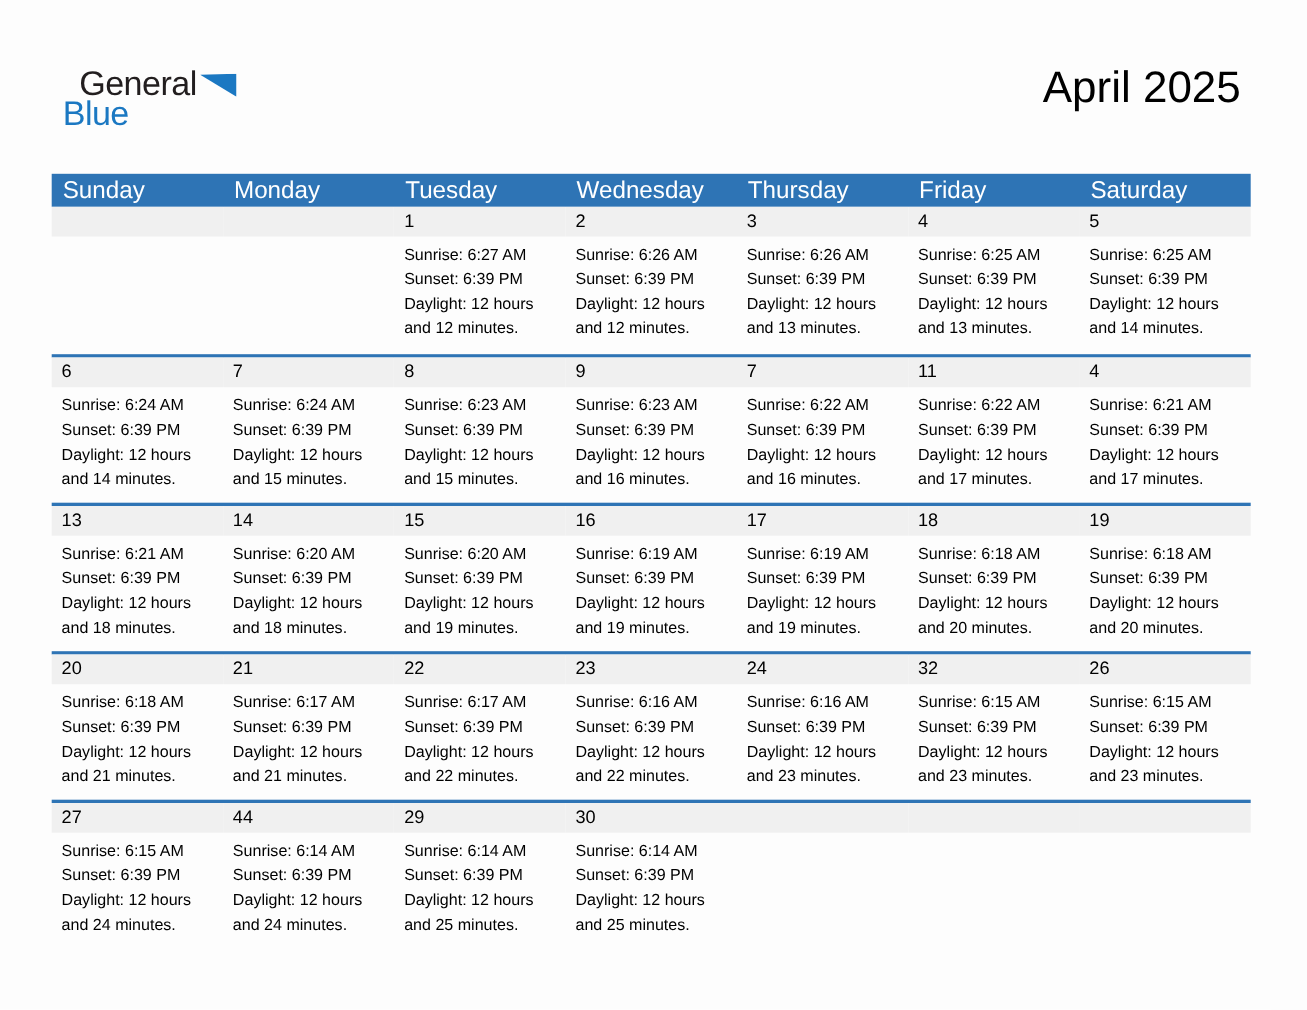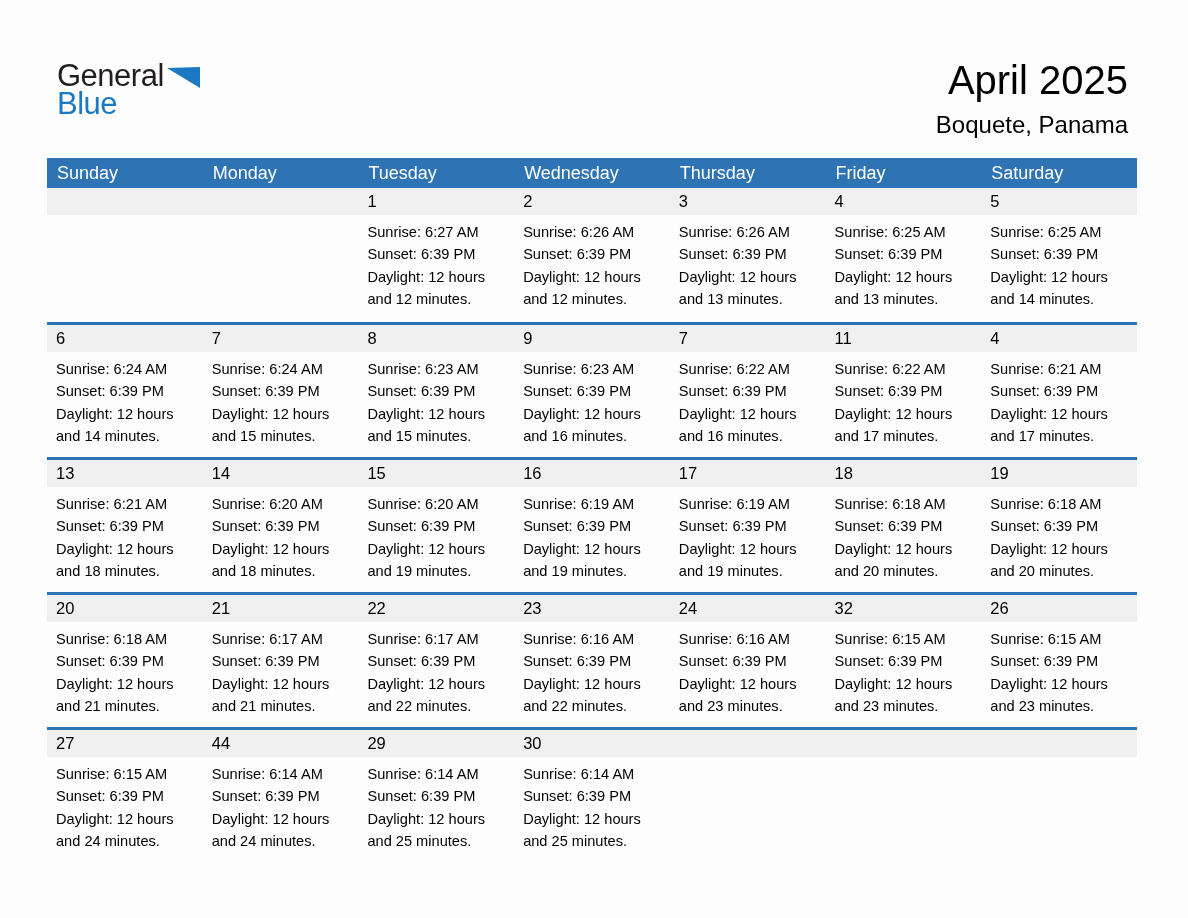--- a/index.html
+++ b/index.html
@@ -16,38 +16,38 @@
     width:1188px;height:918px;position:relative;
     font-family:"Liberation Sans", sans-serif;
     color:var(--text);
   }
   .page{position:absolute;inset:0;background:var(--page-bg);overflow:hidden;}
 
   
   .logo{position:absolute;left:57px;top:60px;width:220px;}
   .logo-row{display:flex;align-items:flex-start;}
   .logo-general{
-    font-size:31px;font-weight:500;letter-spacing:-0.5px;color:#221e1f;line-height:1;
+    font-size:31px;font-weight:500;letter-spacing:-0.5px;color:#221e1f;line-height:1;margin-left:15px;
   }
   .logo-triangle{display:inline-block;margin-left:3px;margin-top:7px;line-height:0;}
   .logo-blue{
     font-size:31px;font-weight:500;letter-spacing:-0.5px;
     color:var(--logo-blue);line-height:1;margin-top:-3px;
   }
   .title-block{position:absolute;right:60px;top:58px;text-align:right;}
   .page-title{font-size:40px;font-weight:400;line-height:1.1;color:#000;}
   .page-location{font-size:24px;font-weight:400;margin-top:9px;color:#000;}
 
   
   .calendar{position:absolute;left:47px;top:158px;width:1090px;}
   .cal-head{
     display:grid;grid-template-columns:repeat(7,1fr);
     background:var(--header-bg);height:30px;align-items:center;
   }
-  .hcell{color:#ffffff;font-size:18px;padding-left:10px;white-space:nowrap;}
+  .hcell{color:#ffffff;font-size:22px;padding-left:10px;white-space:nowrap;}
   .week{display:grid;grid-template-columns:repeat(7,1fr);}
   .week + .week{border-top:3px solid var(--week-divider);}
   .cell{min-height:104px;}
   .num{
     height:27px;line-height:27px;background:var(--band-bg);
     padding-left:9px;font-size:16.5px;color:#000;
   }
   .lines{padding:6px 9px 0 9px;}
   .line{font-size:14.6px;line-height:22.4px;white-space:nowrap;color:#000;}
   .week-1 .cell{min-height:134px;}
@@ -65,21 +65,20 @@
         <svg width="33" height="21" viewBox="0 0 33 21">
             <polygon points="0,1 33,21 33,0" fill="#1b78c2"></polygon>
           </svg>
       </span>
     </div>
     <div class="logo-blue">Blue</div>
   </div>
 
   <div class="title-block">
     <div class="page-title">April 2025</div>
-    <div class="page-location">Boquete, Panama</div>
   </div>
 
   <div class="calendar">
     <div class="cal-head" id="cal-head">
         <div class="hcell">Sunday</div>
         <div class="hcell">Monday</div>
         <div class="hcell">Tuesday</div>
         <div class="hcell">Wednesday</div>
         <div class="hcell">Thursday</div>
         <div class="hcell">Friday</div>

